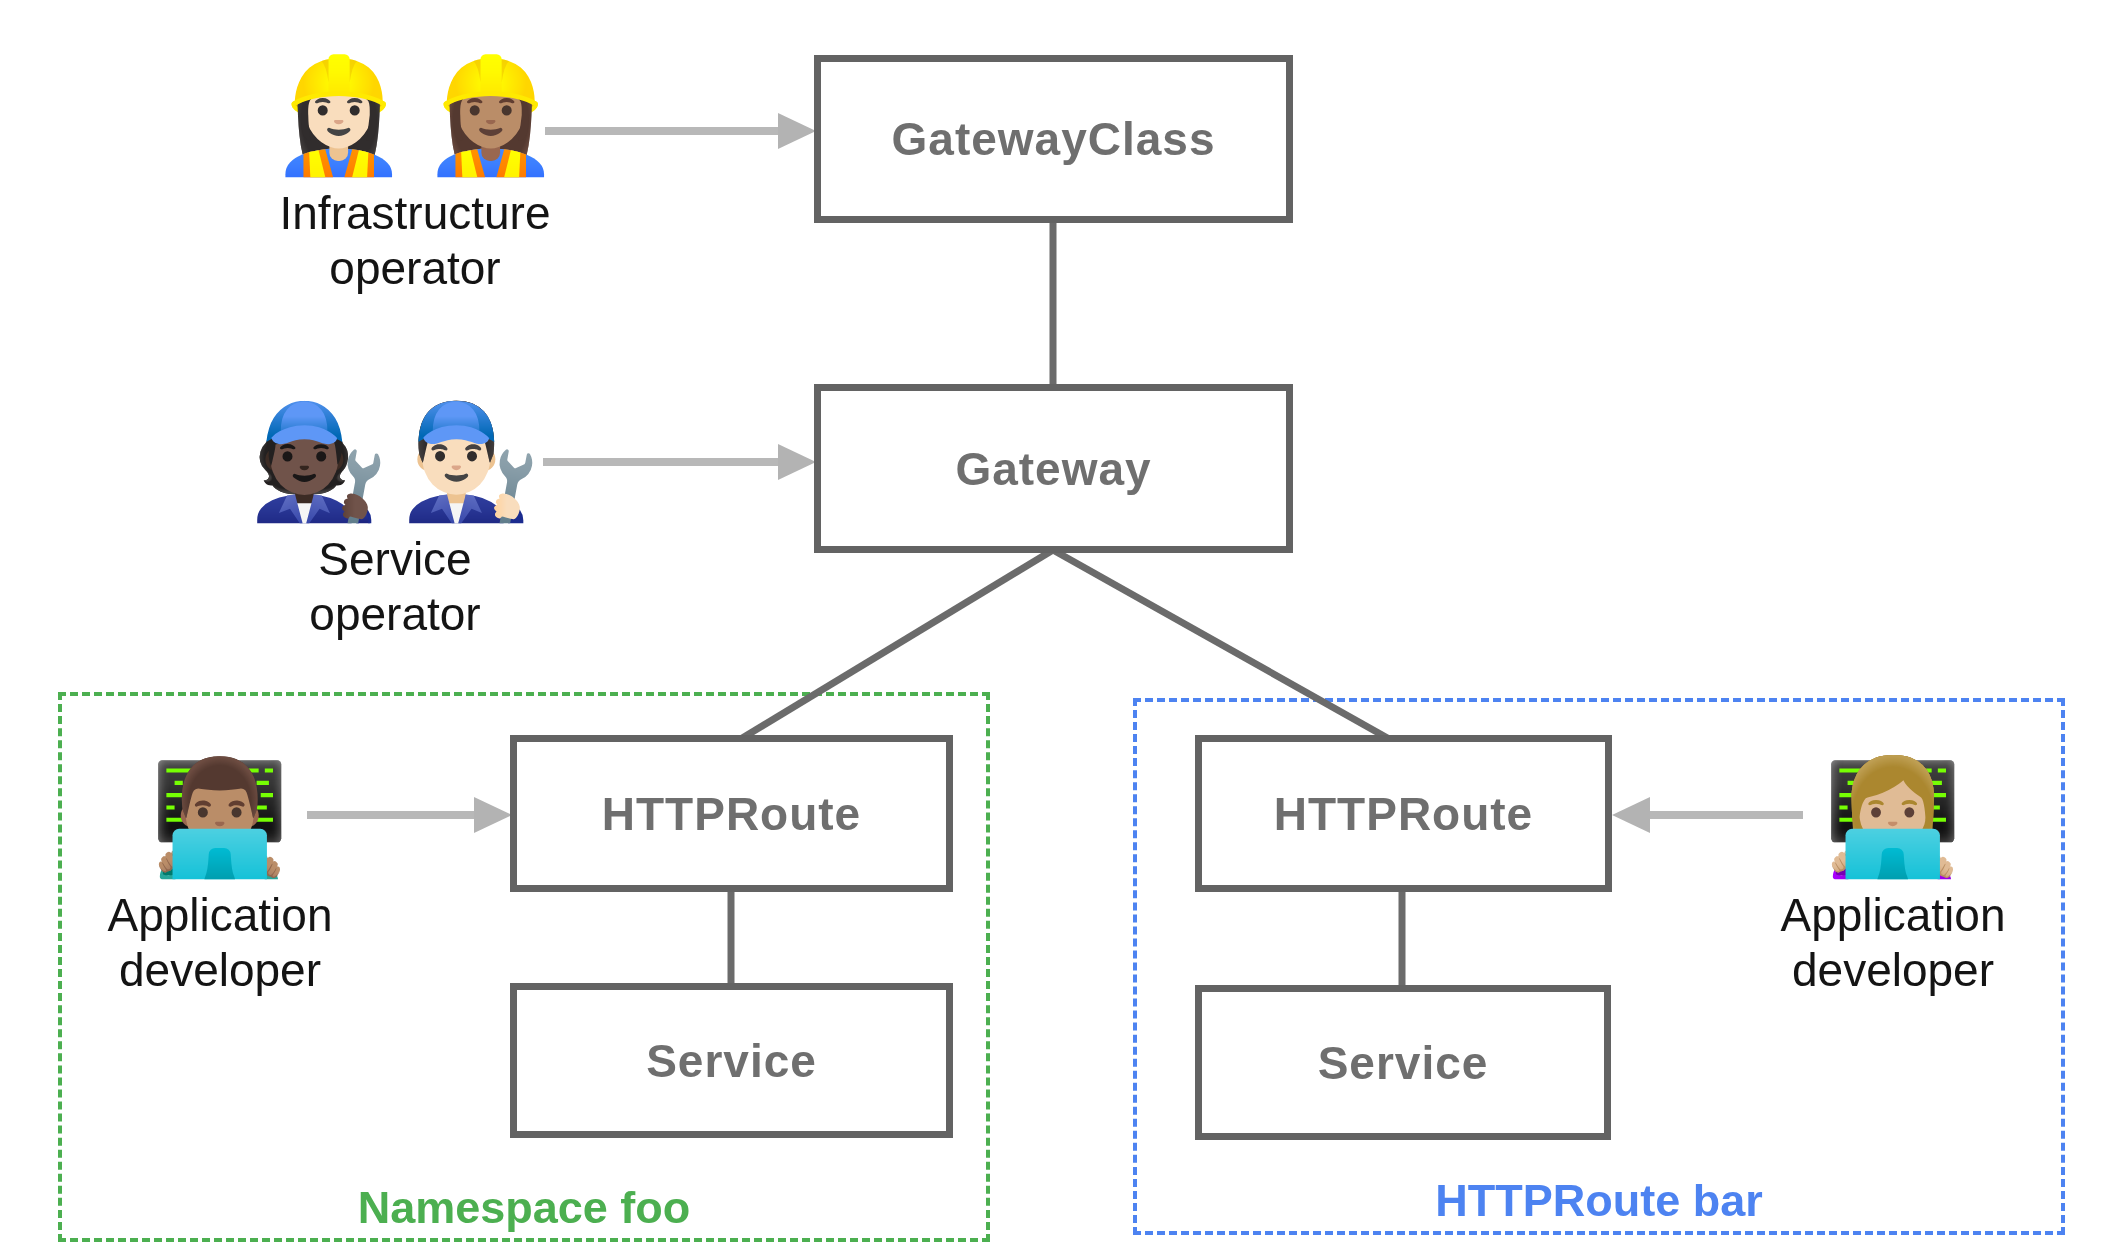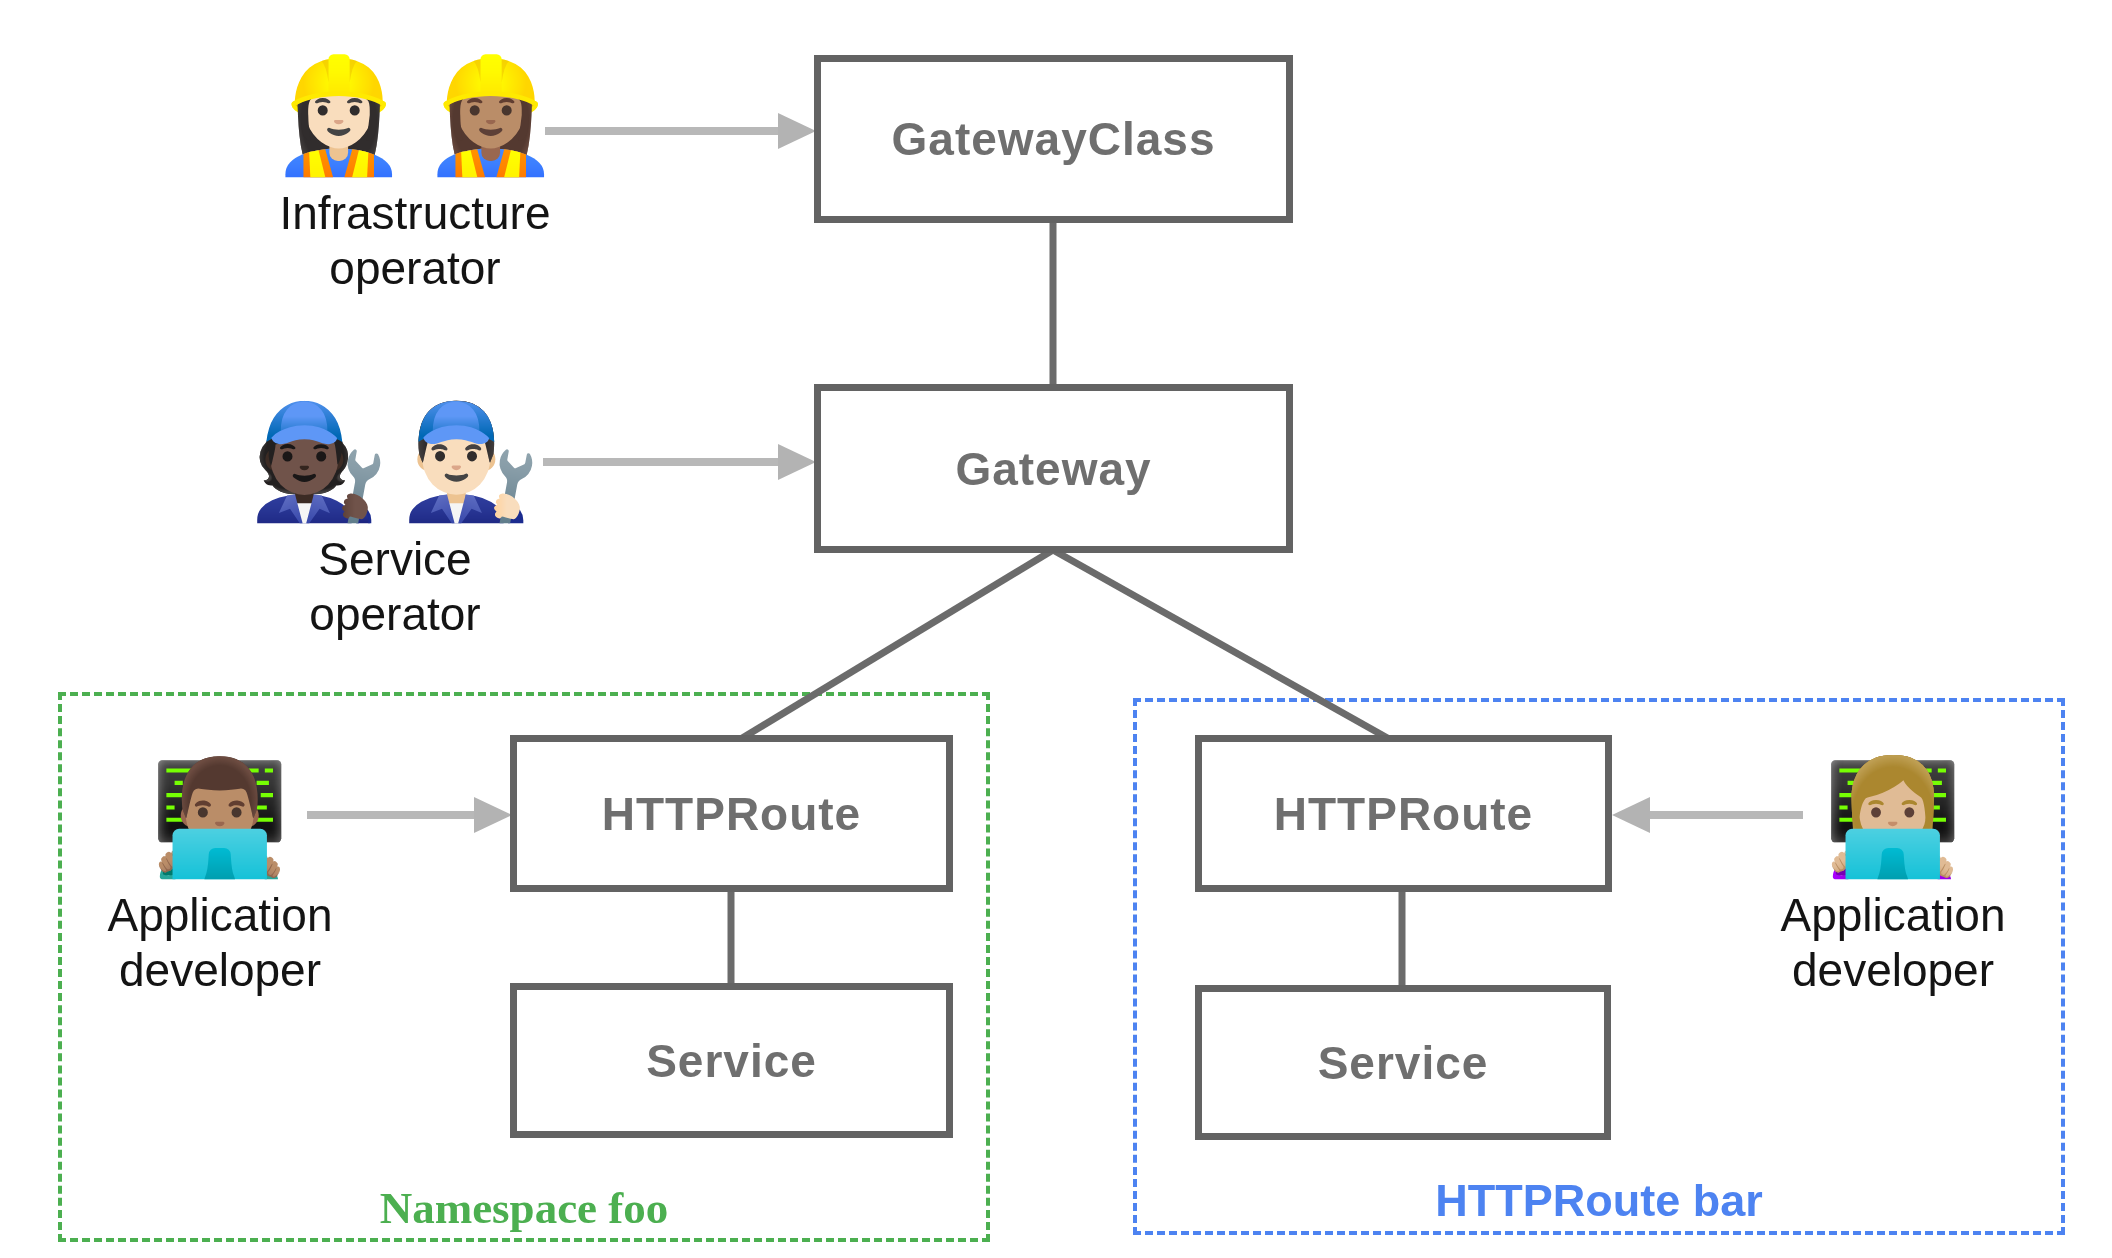--- a/index.html
+++ b/index.html
@@ -26,21 +26,21 @@
     color: #6f6f6f;
     z-index: 3;
   }
   
   .ns {
     position: absolute;
     box-sizing: border-box;
     border: 4px dashed;
     z-index: 1;
   }
-  .ns-foo { border-color: #4caf50; font-family: Liberation Serif, serif; }
+  .ns-foo { border-color: #4caf50; }
   .ns-bar { border-color: #4d83f1; }
   .ns-label {
     position: absolute;
     left: 0; right: 0; bottom: 4px;
     text-align: center;
     font-weight: 700;
     font-size: 45px;
   }
   .ns-foo .ns-label { color: #4caf50; }
   .ns-bar .ns-label { color: #4d83f1; }

